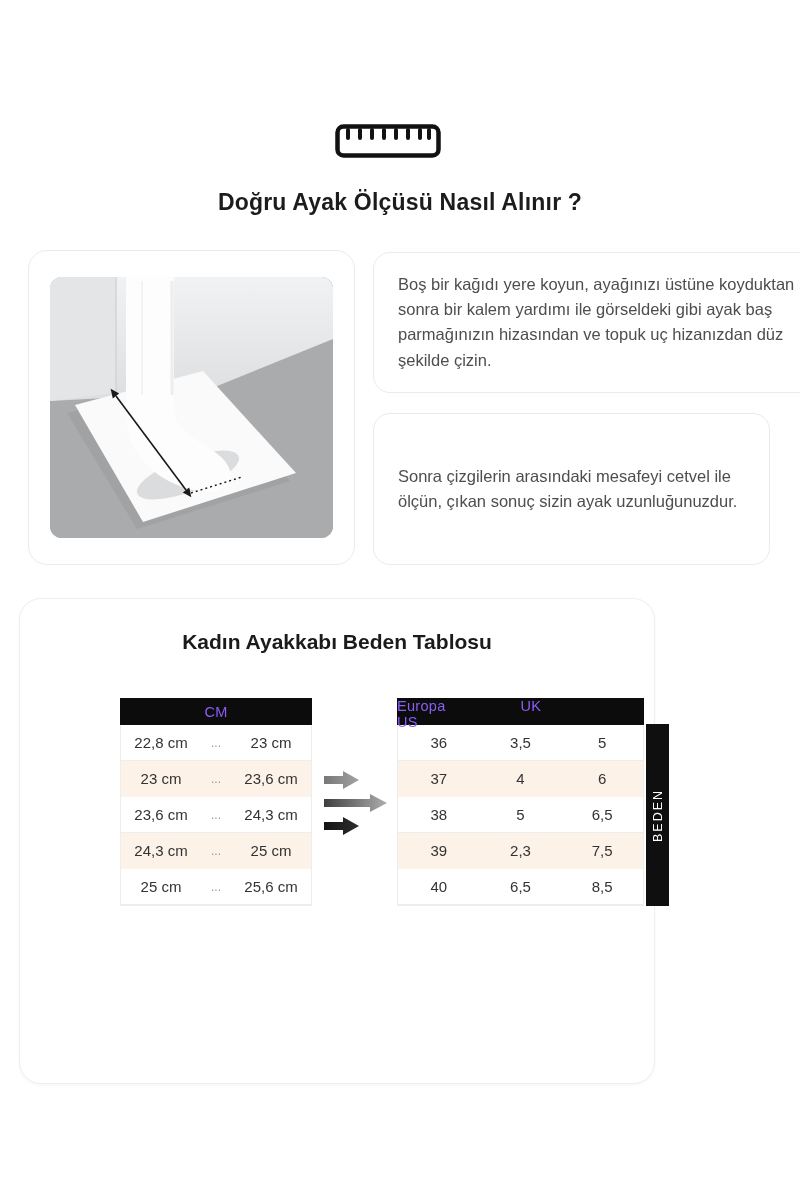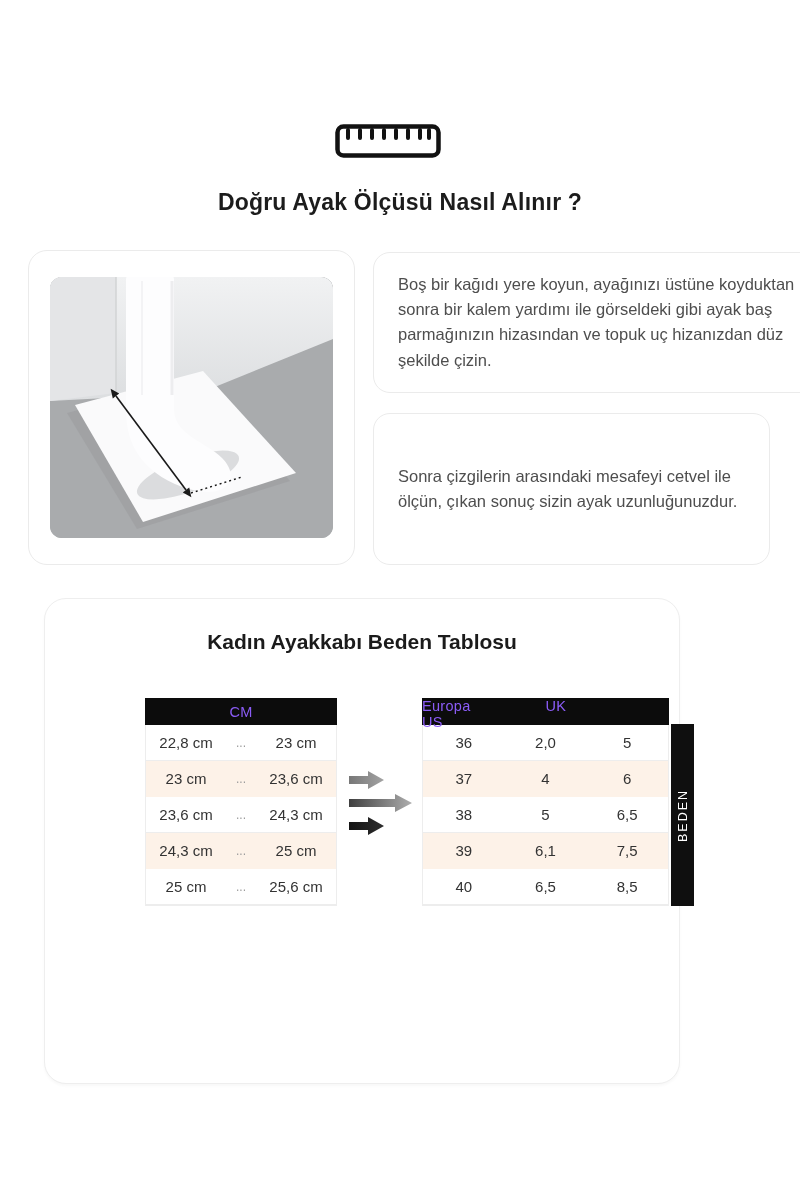--- a/index.html
+++ b/index.html
@@ -29,21 +29,21 @@
     border-radius:12px; overflow:hidden; background:#a9abad;
   }
   #step1 { left:373px; top:252px; width:479px; height:141px; }
   #step1 p { padding:19px 24px 0 24px; }
   #step2 { left:373px; top:413px; width:397px; height:152px; display:flex; align-items:center; }
   #step2 p { padding:0 24px; }
   .step-text { font-size:16.5px; line-height:1.53; color:#4e4e4e; }
 
   
   #size-card {
-    left:44px; top:598px; width:636px; height:486px;
+    left:19px; top:598px; width:636px; height:486px;
     border:1.5px solid #eeeeee; border-radius:22px; background:#fff;
     box-shadow:0 2px 3px rgba(0,0,0,.03);
   }
   #size-title {
     position:absolute; left:0; top:31px; width:100%; text-align:center;
     font-size:21px; font-weight:700; color:#1b1b1b;
   }
 
   .tbl { position:absolute; font-size:15px; color:#333; }
   .thead {
@@ -193,36 +193,36 @@
 
   <div class="tbl" id="size-table">
     <div class="thead">
       <span>Europa</span>
       <span>UK</span>
       <span>US</span>
     </div>
     <div class="tbody">
       <div class="row">
         <span>36</span>
-        <span>2,0</span>
+        <span>3,5</span>
         <span>5</span>
       </div>
       <div class="row alt">
         <span>37</span>
         <span>4</span>
         <span>6</span>
       </div>
       <div class="row">
         <span>38</span>
         <span>5</span>
         <span>6,5</span>
       </div>
       <div class="row alt">
         <span>39</span>
-        <span>6,1</span>
+        <span>2,3</span>
         <span>7,5</span>
       </div>
       <div class="row">
         <span>40</span>
         <span>6,5</span>
         <span>8,5</span>
       </div>
     </div>
   </div>
 

